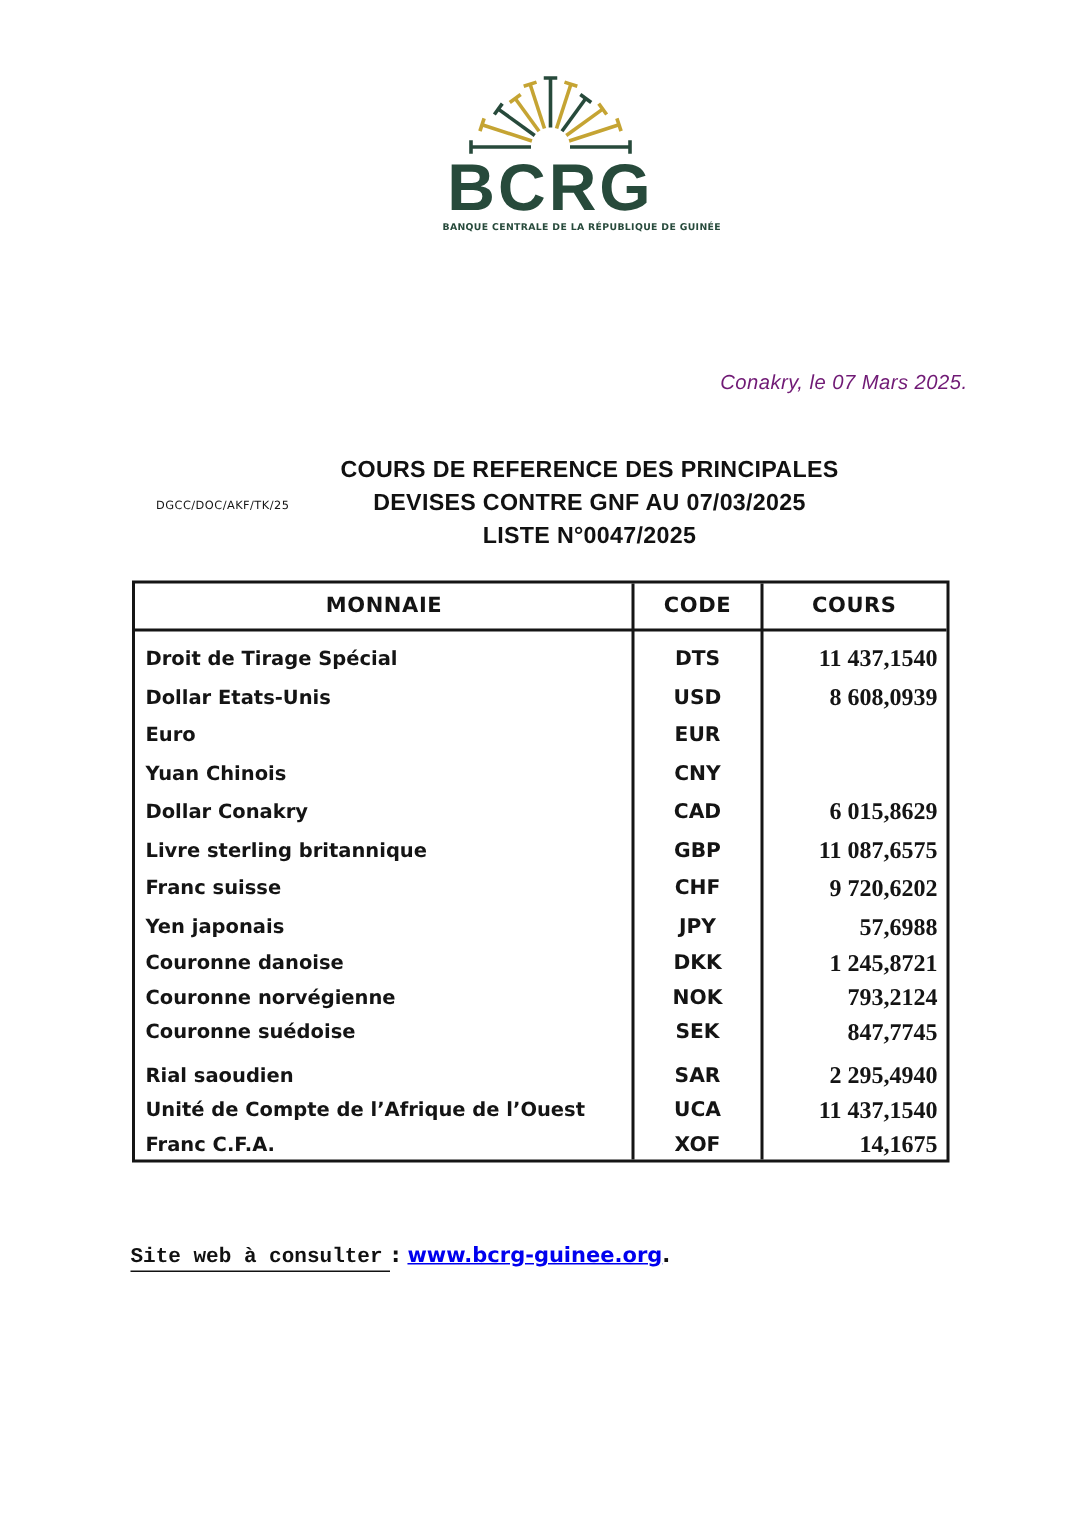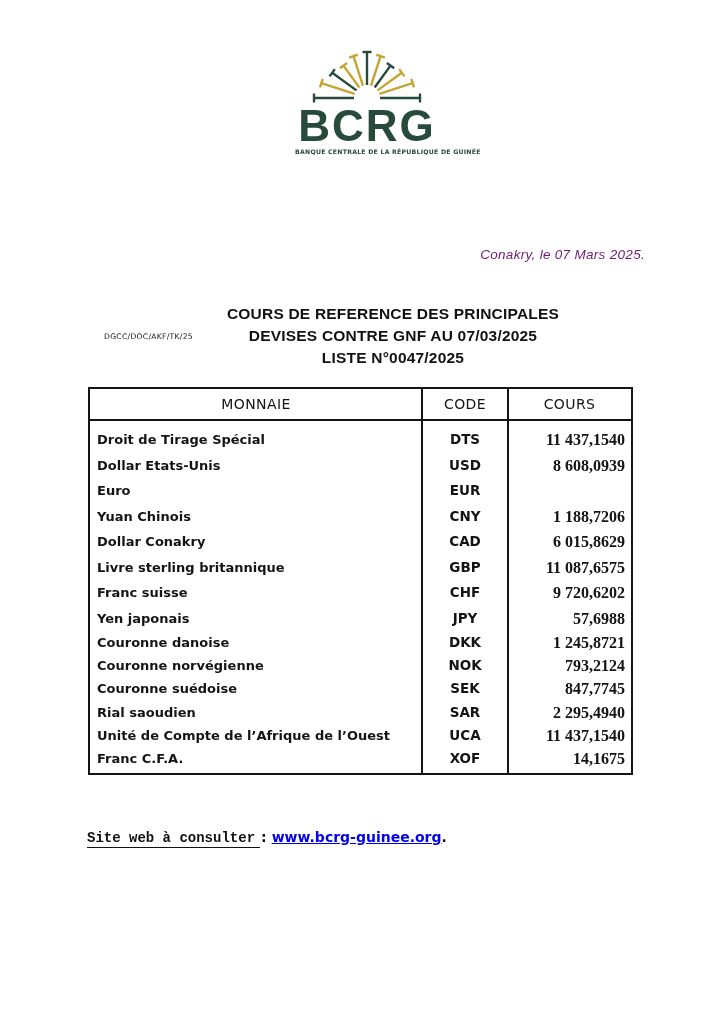--- a/index.html
+++ b/index.html
@@ -39,27 +39,27 @@
   .rates-table{
     position:absolute;left:88px;top:387px;width:545px;height:388px;
     border:2px solid #151515;box-sizing:border-box;
   }
   .vline{position:absolute;top:0;bottom:0;width:2px;background:#151515;}
   .vline.v1{left:331px;}
   .vline.v2{left:417px;}
   .thead,.trow{display:grid;grid-template-columns:332px 86px 1fr;}
   .thead{
     height:30px;line-height:30px;border-bottom:2px solid #151515;
-    font-family:"DejaVu Sans",sans-serif;font-weight:normal;font-size:14px;
+    font-family:"DejaVu Sans",sans-serif;font-weight:bold;font-size:14px;
     text-align:center;letter-spacing:0.4px;
   }
   .tbody{padding-top:6px;}
   .trow.r-a{height:25.5px;line-height:25.5px;}
   .trow.r-b{height:23.2px;line-height:23.2px;}
-  .trow.gap{}
+  .trow.gap{margin-top:5px;}
   .c-name{
     font-family:"DejaVu Sans",sans-serif;font-weight:bold;font-size:13px;
     padding-left:7px;white-space:nowrap;overflow:hidden;
   }
   .c-code{font-family:"DejaVu Sans",sans-serif;font-weight:bold;font-size:13.5px;text-align:center;}
   .c-value{
     font-family:"Liberation Serif",serif;font-weight:bold;font-size:16px;
     text-align:right;padding-right:6px;white-space:nowrap;
   }
 
@@ -163,21 +163,20 @@
       <div class="c-code">USD</div>
       <div class="c-value">8 608,0939</div>
     </div>
     <div class="trow r-a">
       <div class="c-name">Euro</div>
       <div class="c-code">EUR</div>
     </div>
     <div class="trow r-a">
       <div class="c-name">Yuan Chinois</div>
       <div class="c-code">CNY</div>
-      <div class="c-value">1 188,7206</div>
     </div>
     <div class="trow r-a">
       <div class="c-name">Dollar Conakry</div>
       <div class="c-code">CAD</div>
       <div class="c-value">6 015,8629</div>
     </div>
     <div class="trow r-a">
       <div class="c-name">Livre sterling britannique</div>
       <div class="c-code">GBP</div>
       <div class="c-value">11 087,6575</div>

